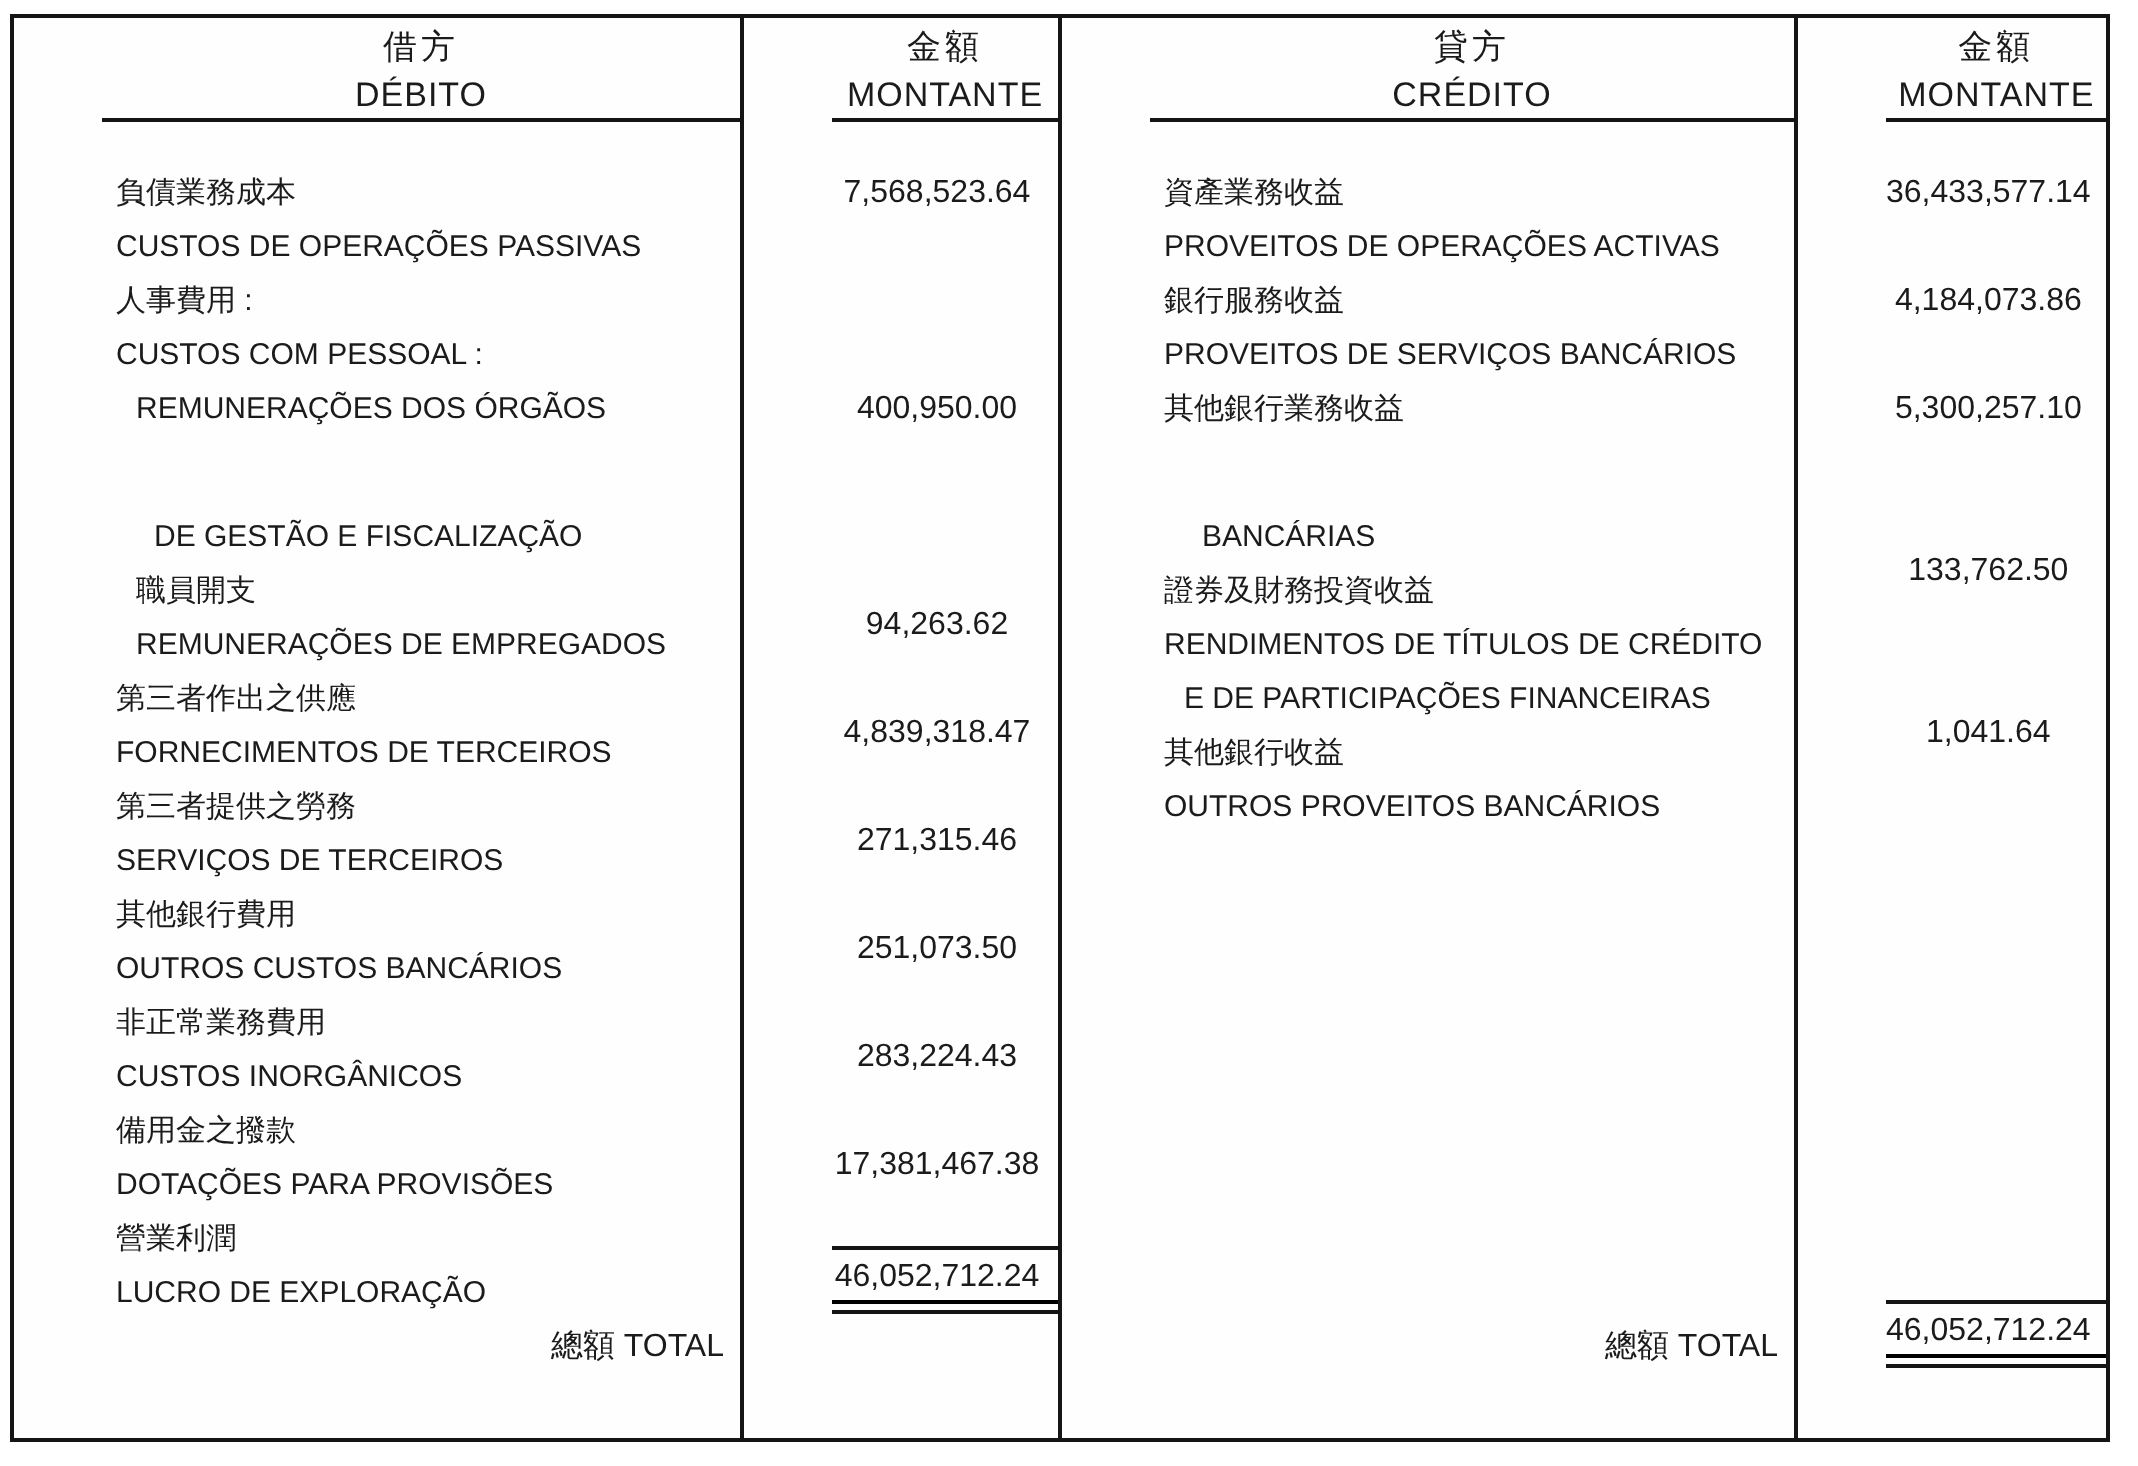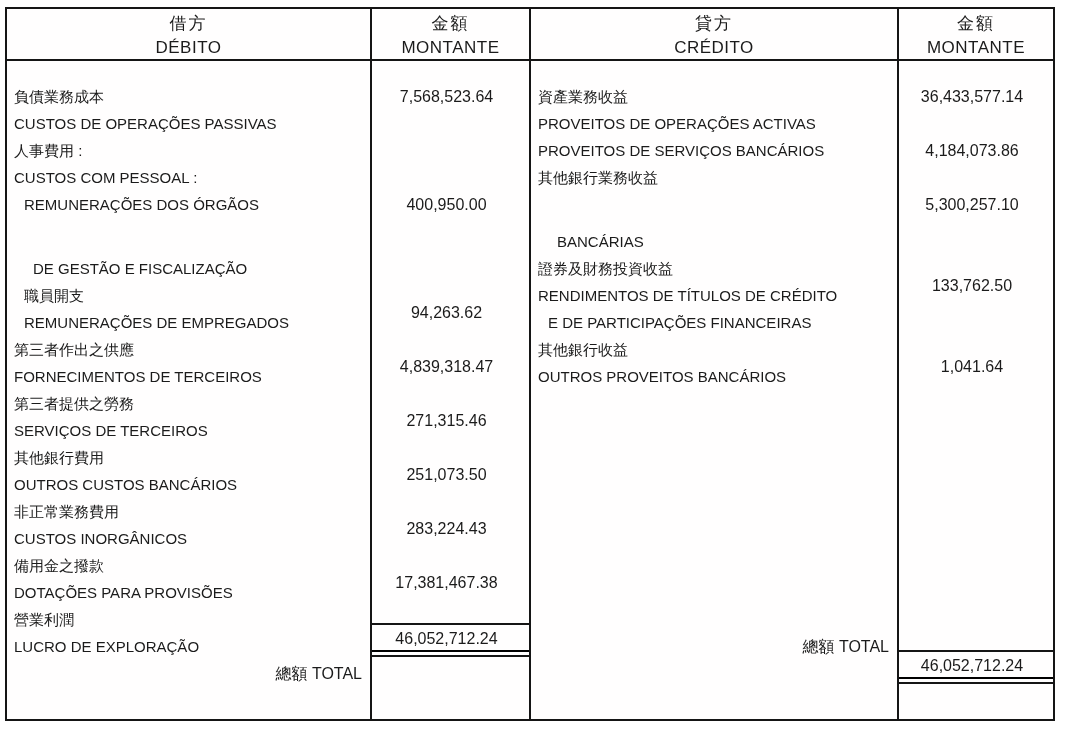--- a/index.html
+++ b/index.html
@@ -13,21 +13,21 @@
   }
   .doc-table {
     position:absolute;
     left:5px; top:7px;
     width:1050px; height:714px;
     border:2px solid #151515;
     display:grid;
     grid-template-columns:363px 159px 368px 1fr;
     background:#fffefe;
   }
-  .col { display:flex; flex-direction:column; height:100%; }
+  .col { display:flex; flex-direction:column; height:100%;padding-left:44px; }
   .col.with-sep { border-left:2px solid #151515; }
 
   .hdr {
     height:52px;
     border-bottom:2px solid #151515;
     text-align:center;
     padding-top:3px;
     flex:0 0 auto;
   }
   .hdr .zh { font-size:17px; line-height:24px; letter-spacing:2px; }
@@ -132,20 +132,21 @@
   </div>
 
   <div class="col with-sep">
     <div class="hdr">
       <div class="zh">貸方</div>
       <div class="pt">CRÉDITO</div>
     </div>
     <div class="body">
       <div class="line">資產業務收益</div>
       <div class="line">PROVEITOS DE OPERAÇÕES ACTIVAS</div>
+      <div class="line">銀行服務收益</div>
       <div class="line">PROVEITOS DE SERVIÇOS BANCÁRIOS</div>
       <div class="line">其他銀行業務收益</div>
       <div class="line ind2">BANCÁRIAS</div>
       <div class="line">證券及財務投資收益</div>
       <div class="line">RENDIMENTOS DE TÍTULOS DE CRÉDITO</div>
       <div class="line ind1">E DE PARTICIPAÇÕES FINANCEIRAS</div>
       <div class="line">其他銀行收益</div>
       <div class="line">OUTROS PROVEITOS BANCÁRIOS</div>
       <div class="line"></div>
       <div class="line"></div>

